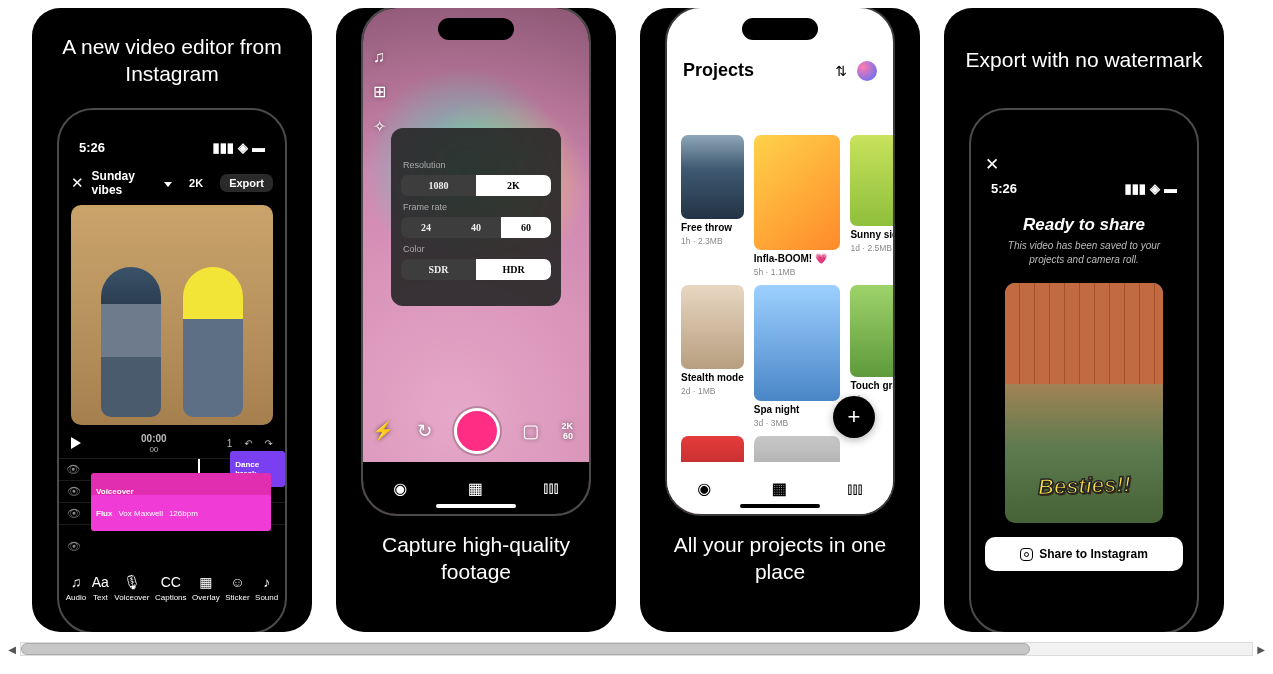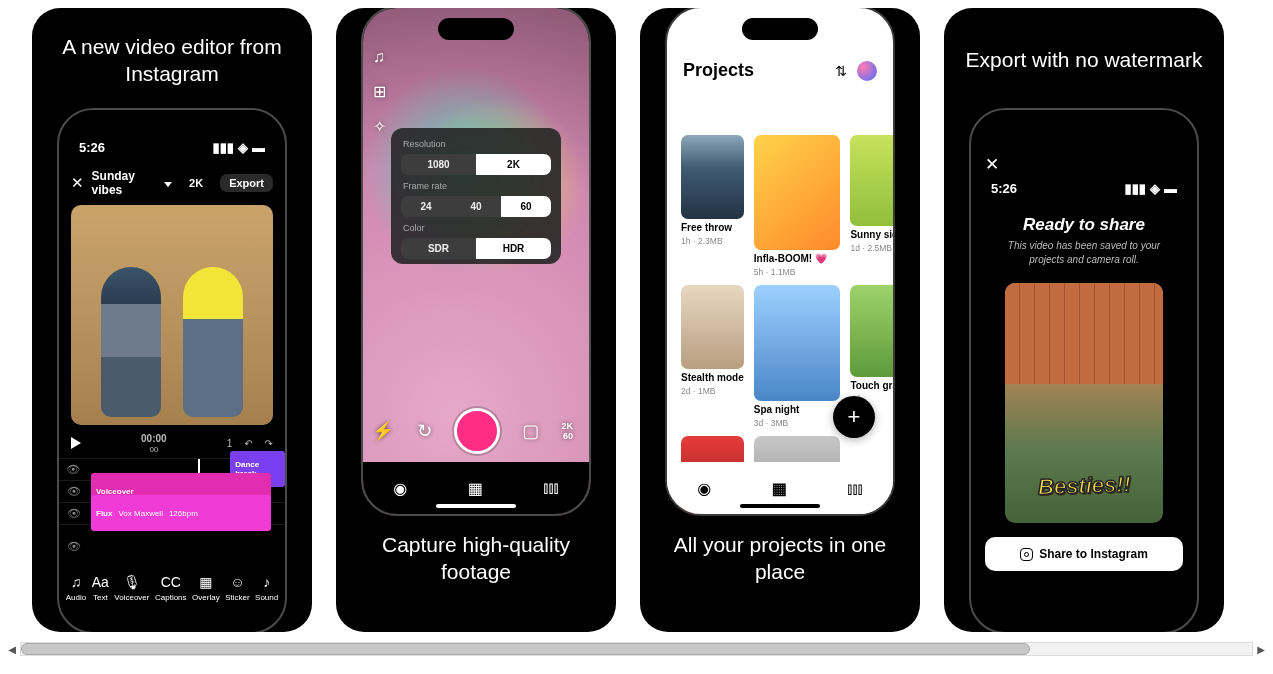--- a/index.html
+++ b/index.html
@@ -119,24 +119,24 @@
     position:absolute; inset: 0;
     background:
       radial-gradient(circle at 45% 32%, rgba(76,210,184,.9) 0%, rgba(76,210,184,0) 28%),
       radial-gradient(circle at 60% 35%, rgba(230,210,90,.85) 0%, rgba(230,210,90,0) 25%),
       radial-gradient(circle at 40% 80%, #e6a8c8 0%, #cf87b0 60%, #8c5773 100%);
   }
   .sidetools{ position:absolute; left:10px; top:40px; display:flex; flex-direction:column; gap:16px; font-size:16px; color:#fff; text-shadow:0 0 4px rgba(0,0,0,.5);}
   .settings-panel{
     position:absolute; top:120px; left:50%; transform:translateX(-50%);
     width: 170px; background: rgba(38,38,38,.9); border-radius:12px;
-    padding: 5px 10px; font-size:10px; color:#ccc; backdrop-filter: blur(4px);
+    padding: 26px 10px; font-size:10px; color:#ccc; backdrop-filter: blur(4px);
   }
   .settings-panel .lbl{ font-size:9px; color:#aaa; margin:6px 0 5px 2px;}
-  .seg { display:flex; background:#3d3d3d; border-radius:7px; overflow:hidden; }
+  .seg { display:flex; background:#3d3d3d; border-radius:7px; overflow:hidden;font-family:Liberation Serif, serif; }
   .seg span{ flex:1; text-align:center; padding:5px 0; font-size:10px; font-weight:600; color:#eee;}
   .seg span.on{ background:#fff; color:#000; }
   .capbar{ position:absolute; bottom:60px; left:0; right:0; display:flex; align-items:center; justify-content:center; gap:22px;}
   .shutter{ width:46px;height:46px; border-radius:50%; background:#ff2d84; border:3px solid #fff; box-shadow:0 0 0 2px rgba(0,0,0,.2);}
   .capicon{ color:#fff; font-size:18px; text-shadow:0 0 4px rgba(0,0,0,.6);}
   .capqual{ position:absolute; right:16px; bottom:72px; font-size:9px; font-weight:700; color:#fff; text-align:right; line-height:1.1; text-shadow:0 0 4px rgba(0,0,0,.6);}
   .navstrip{ position:absolute; bottom:0; left:0; right:0; height:52px; background:#000; display:flex; justify-content:space-around; align-items:center; font-size:16px; color:#fff;}
   .homebar{ position:absolute; bottom:6px; left:50%; transform:translateX(-50%); width:80px; height:4px; background:#fff; border-radius:3px;}
   .homebar.black{ background:#000; }
 

